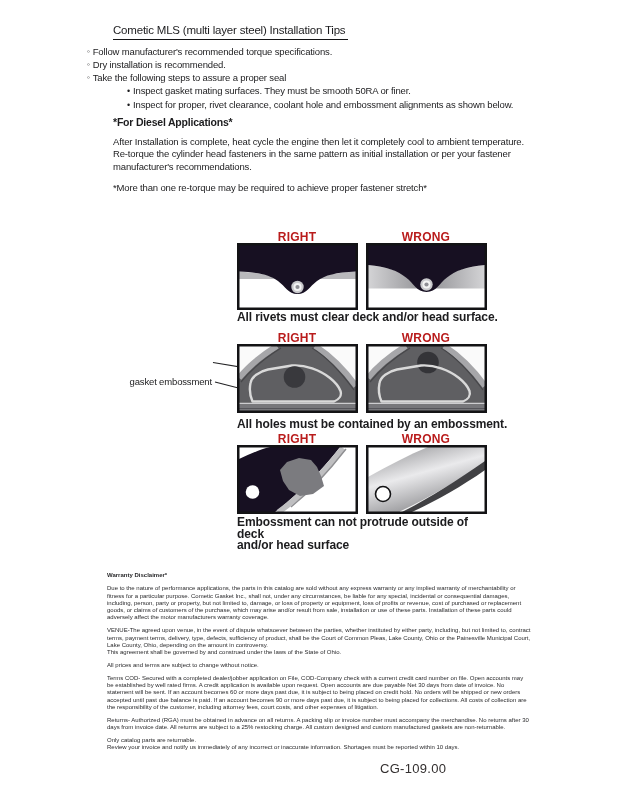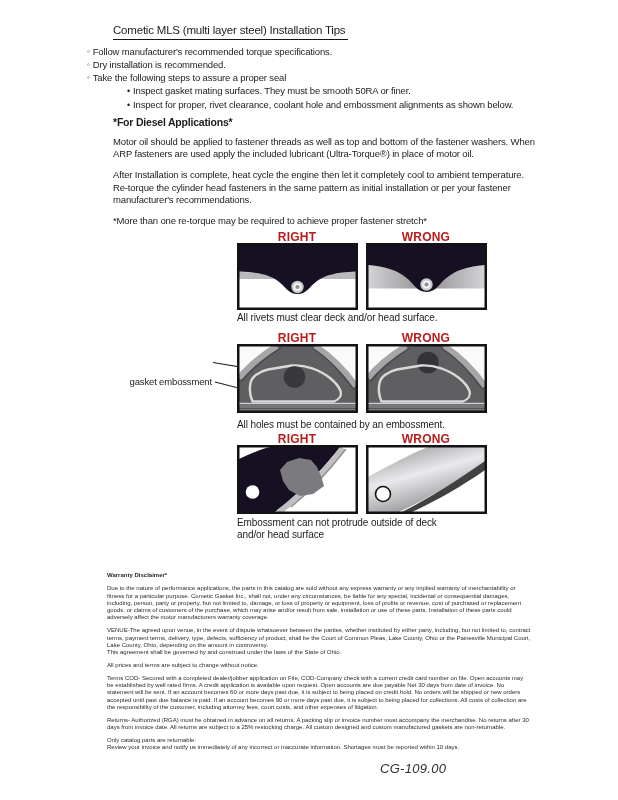--- a/index.html
+++ b/index.html
@@ -24,50 +24,49 @@
   .diesel p{margin:0 0 8.5px 0;}
   
   .dg-title{width:120px;text-align:center;font-size:12px;font-weight:600;letter-spacing:0.2px;color:#b91c1c;}
   .t-r1{left:237px;top:230px;} .t-w1{left:366px;top:230px;}
   .t-r2{left:237px;top:331px;} .t-w2{left:366px;top:331px;}
   .t-r3{left:237px;top:432px;} .t-w3{left:366px;top:432px;}
   .dg{display:block;}
   .s-r1{left:237px;top:243px;} .s-w1{left:366px;top:243px;}
   .s-r2{left:237px;top:344px;} .s-w2{left:366px;top:344px;}
   .s-r3{left:237px;top:445px;} .s-w3{left:366px;top:445px;}
-  .caption{font-size:10px;letter-spacing:-0.1px;font-weight:400;white-space:pre-line;line-height:11.5px;}
+  .caption{font-size:12px;letter-spacing:-0.1px;font-weight:700;white-space:pre-line;line-height:11.5px;}
   .cap1{left:237px;top:312px;} .cap2{left:237px;top:419px;} .cap3{left:237px;top:517px;width:240px;}
   .ann{width:122px;text-align:right;font-size:9.5px;letter-spacing:-0.15px;line-height:10.5px;white-space:pre-line;}
   .ann1{left:90px;top:345px;} .ann2{left:90px;top:377px;}
   .leaders{left:206px;top:356px;pointer-events:none;}
   
   .legal{left:107px;top:572px;width:424px;font-size:6px;line-height:7.3px;color:#2a2a2c;letter-spacing:0;}
   .legal .hd{font-weight:bold;margin-bottom:6px;}
   .legal p{margin:0 0 5.5px 0;white-space:pre-line;}
   
-  .pageno{left:380px;top:761px;font-size:13px;letter-spacing:0.3px;color:#332f2f;font-style:italic;}
+  .pageno{left:380px;top:761px;font-size:13px;letter-spacing:0.3px;color:#332f2f;}
 </style>
 </head>
 <body>
 
 <div class="page">
 
   <div class="abs title">Cometic MLS (multi layer steel) Installation Tips</div>
 
   <div class="abs tips">
     <div class="li"><span class="m1">◦</span><span>Follow manufacturer's recommended torque specifications.</span></div>
     <div class="li"><span class="m1">◦</span><span>Dry installation is recommended.</span></div>
     <div class="li"><span class="m1">◦</span><span>Take the following steps to assure a proper seal</span></div>
     <div class="li sub"><span class="m2">•</span><span>Inspect gasket mating surfaces.  They must be smooth 50RA or finer.</span></div>
     <div class="li sub"><span class="m2">•</span><span>Inspect for proper, rivet clearance, coolant hole and embossment alignments as shown below.</span></div>
   </div>
 
   <div class="abs diesel">
     <div class="hd">*For Diesel Applications*</div>
-    <p>Motor oil should be applied to fastener threads as well as top and bottom of the fastener washers. When ARP fasteners are used apply the included lubricant (Ultra-Torque®) in place of motor oil.</p>
     <p>After Installation is complete, heat cycle the engine then let it completely cool to ambient temperature. Re-torque the cylinder head fasteners in the same pattern as initial installation or per your fastener manufacturer's recommendations.</p>
     <p>*More than one re-torque may be required to achieve proper fastener stretch*</p>
   </div>
 
   <div class="abs dg-title t-r1">RIGHT</div>
   <div class="abs dg-title t-w1">WRONG</div>
 
   <svg class="abs dg s-r1" width="121" height="67" viewBox="0 0 121 67">
     <rect x="0" y="0" width="121" height="67" fill="#ffffff"></rect>
     <path d="M2,28.5 C20,29.5 36,32.5 47,36 L2,36 Z" fill="#b9b9bc"></path>

